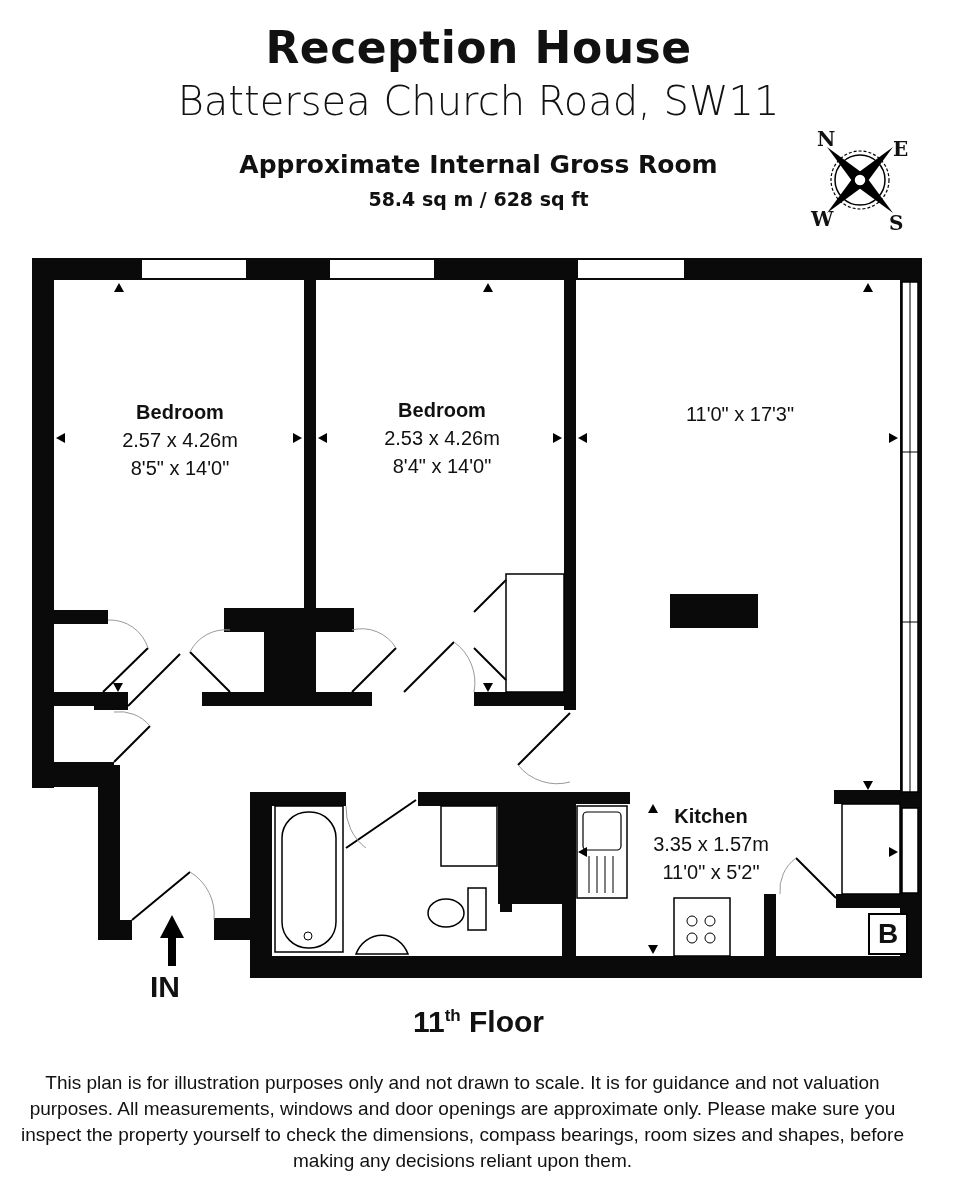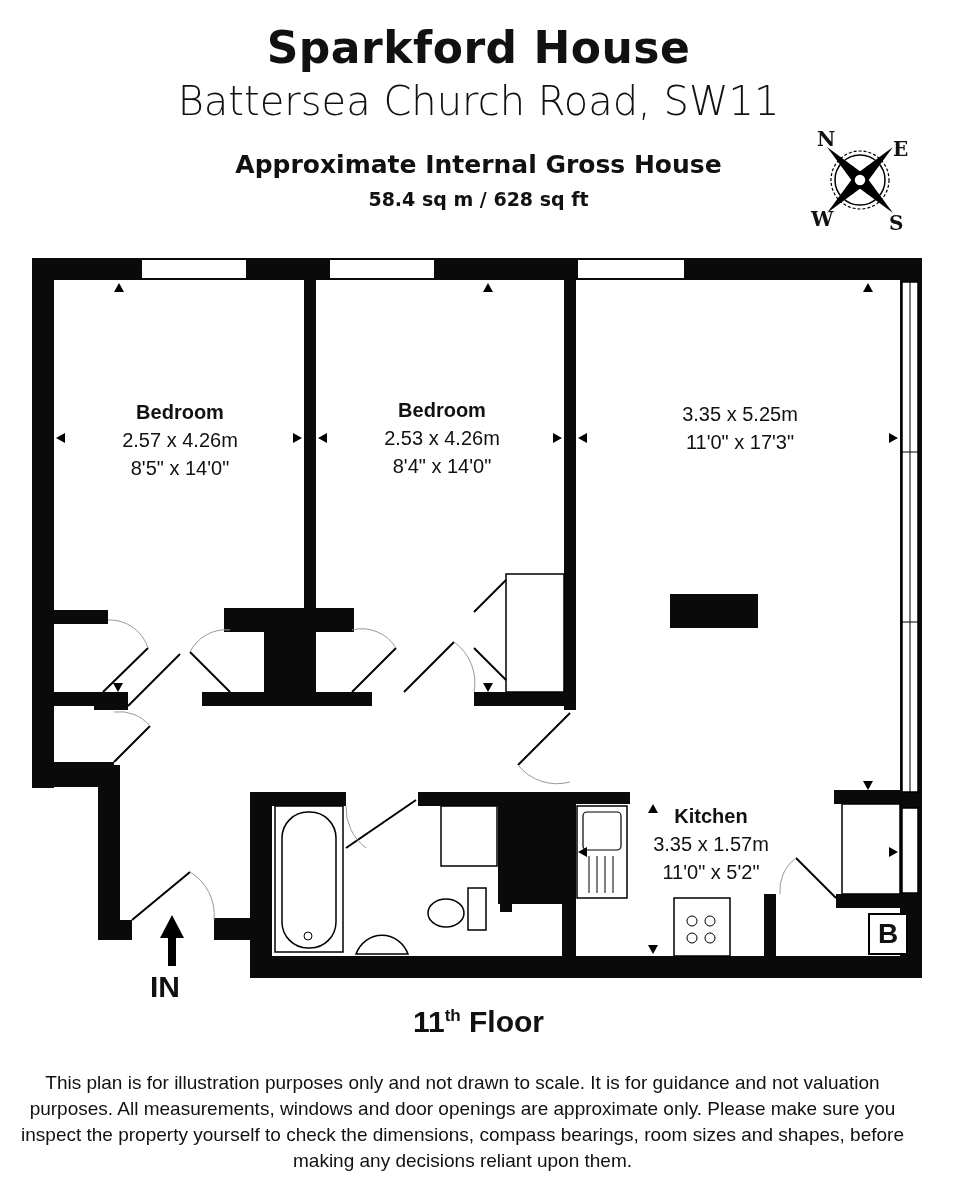--- a/index.html
+++ b/index.html
@@ -15,23 +15,23 @@
     .room-name { font-weight: bold; }
     .floor-label { position: absolute; left: 0; top: 1005px; width: 957px; text-align: center; font-weight: bold; font-size: 30px; }
     .floor-label sup { font-size: 17px; }
     .disclaimer { position: absolute; left: 4px; top: 1070px; width: 917px; text-align: center; font-size: 19px; line-height: 26px; }
     .in-label { position: absolute; left: 150px; top: 970px; font-weight: bold; font-size: 30px; }
     .b-label { position: absolute; left: 868px; top: 913px; width: 36px; height: 38px; border: 2px solid #000; text-align: center; font-weight: bold; font-size: 28px; line-height: 38px; background: #fff; }
   </style>
 </head>
 <body>
 
-<div class="title">Sparkford House</div>
+<div class="title">Reception House</div>
 <div class="subtitle">Battersea Church Road, SW11</div>
-<div class="area-label">Approximate Internal Gross House</div>
+<div class="area-label">Approximate Internal Gross Room</div>
 <div class="area-value">58.4 sq m / 628 sq ft</div>
 
 <div class="compass">
   <svg width="110" height="110" viewBox="0 0 110 110">
     <circle cx="55" cy="55" r="25" fill="none" stroke="#000" stroke-width="1.5"></circle>
     <circle cx="55" cy="55" r="29" fill="none" stroke="#000" stroke-width="1.2" stroke-dasharray="3,2"></circle>
     <polygon points="22,22 60,50 50,60" fill="#000"></polygon>
     <polygon points="88,88 50,60 60,50" fill="#000"></polygon>
     <polygon points="88,22 60,60 50,50" fill="#000"></polygon>
     <polygon points="22,88 50,50 60,60" fill="#000"></polygon>
@@ -176,21 +176,20 @@
   <div class="room-name">Bedroom</div>
   <div>2.57 x 4.26m</div>
   <div>8'5" x 14'0"</div>
 </div>
 <div class="room-label" style="left:342px; top:396px; width:200px;">
   <div class="room-name">Bedroom</div>
   <div>2.53 x 4.26m</div>
   <div>8'4" x 14'0"</div>
 </div>
 <div class="room-label" style="left:630px; top:400px; width:220px;">
-  <div>3.35 x 5.25m</div>
   <div>11'0" x 17'3"</div>
 </div>
 <div class="room-label" style="left:626px; top:802px; width:170px;">
   <div class="room-name">Kitchen</div>
   <div>3.35 x 1.57m</div>
   <div>11'0" x 5'2"</div>
 </div>
 
 <div class="in-label">IN</div>
 <div class="b-label">B</div>

